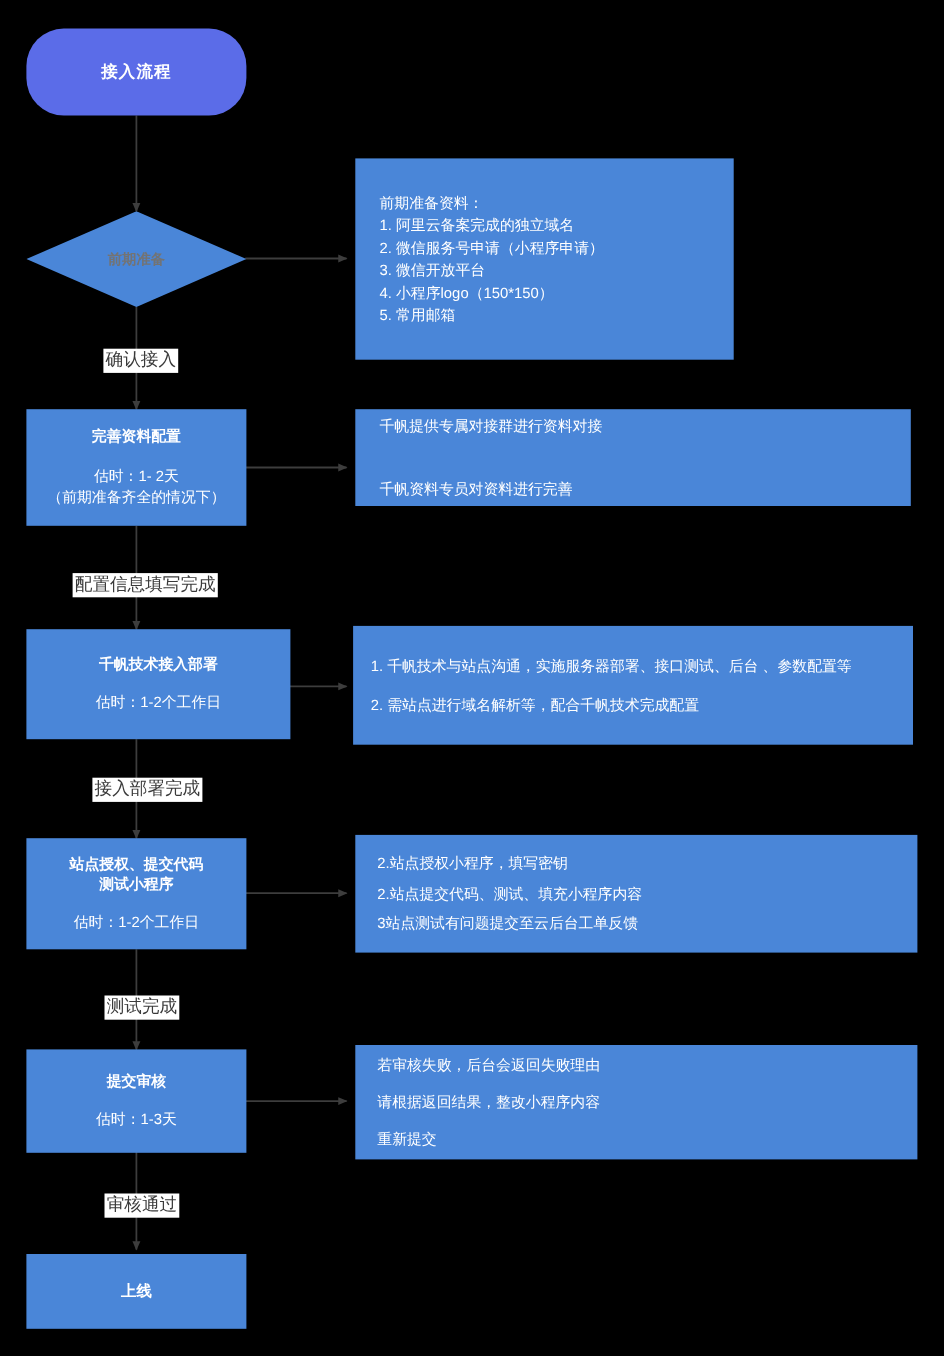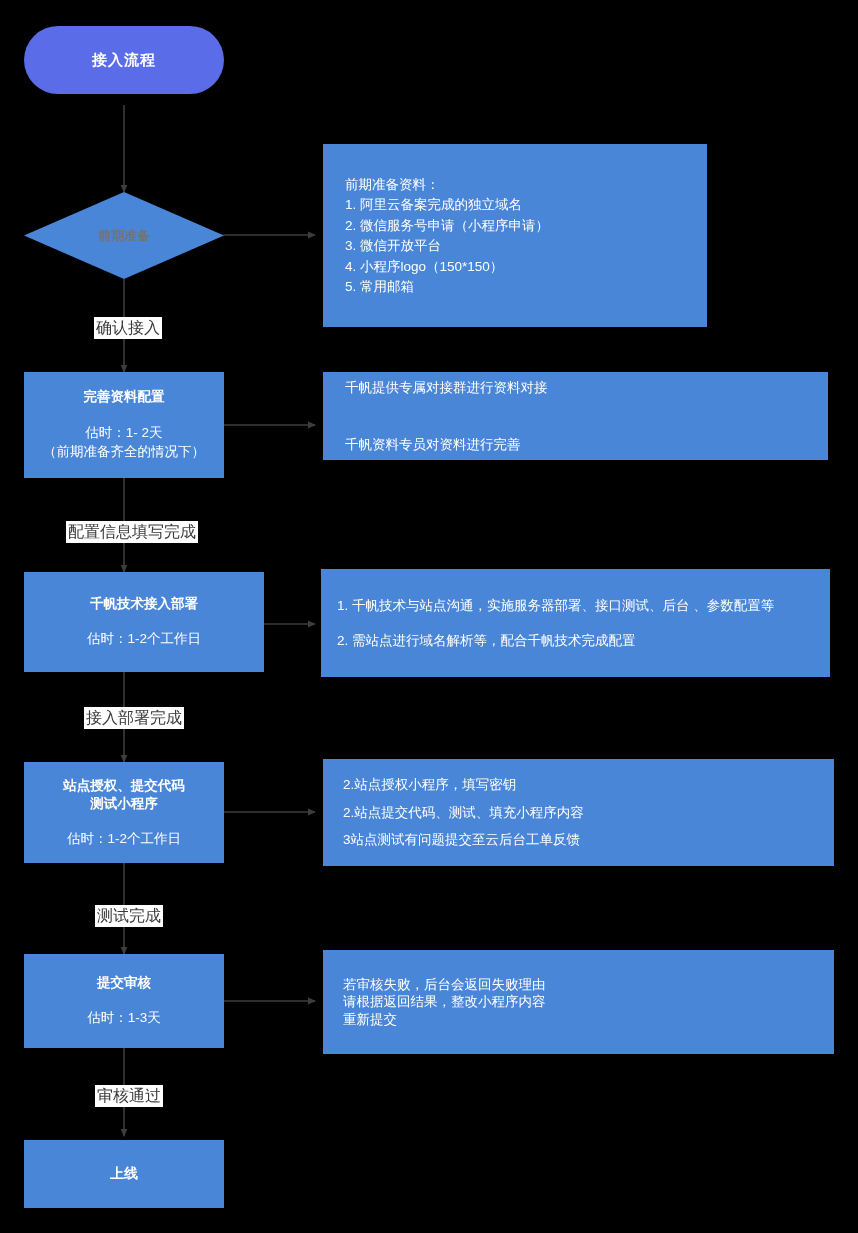--- a/index.html
+++ b/index.html
@@ -145,32 +145,32 @@
       <line x1="223" y1="812" x2="315" y2="812" marker-end="url(#ah)"></line>
 
       <line x1="124" y1="863" x2="124" y2="954" marker-end="url(#ah)"></line>
 
       <line x1="223" y1="1001" x2="315" y2="1001" marker-end="url(#ah)"></line>
 
       <line x1="124" y1="1042" x2="124" y2="1136" marker-end="url(#ah)"></line>
     </g>
   </svg>
 
-  <div class="node start-node" style="left:24px; top:26px; width:200px; height:68px;">
+  <div class="node start-node" style="left:24px; top:26px; width:200px; height:79px;">
     <span>接入流程</span>
   </div>
 
   <div class="node decision-node" style="left:24px; top:192px; width:200px; height:87px;">
     <svg class="decision-shape" viewBox="0 0 200 87" preserveAspectRatio="none">
       <polygon points="100,0 200,43.5 100,87 0,43.5" fill="#4a86d8"></polygon>
     </svg>
     <span class="decision-label">前期准备</span>
   </div>
 
-  <div class="info-panel list-tight" style="left:323px; top:144px; width:384px; height:183px; padding:18px 22px;">
+  <div class="info-panel list-tight" style="left:323px; top:144px; width:344px; height:183px; padding:18px 22px;">
     <div class="info-line">前期准备资料：</div>
     <div class="info-line">1. 阿里云备案完成的独立域名</div>
     <div class="info-line">2. 微信服务号申请（小程序申请）</div>
     <div class="info-line">3. 微信开放平台</div>
     <div class="info-line">4. 小程序logo（150*150）</div>
     <div class="info-line">5. 常用邮箱</div>
   </div>
 
   <div class="edge-label" style="left:94px; top:317px;">确认接入</div>
 
@@ -211,21 +211,21 @@
     <div class="info-line">3站点测试有问题提交至云后台工单反馈</div>
   </div>
 
   <div class="edge-label" style="left:95px; top:905px;">测试完成</div>
 
   <div class="node process-node" style="left:24px; top:954px; width:200px; height:94px;">
     <div class="proc-title">提交审核</div>
     <div class="proc-sub">估时：1-3天</div>
   </div>
 
-  <div class="info-panel list-snug" style="left:323px; top:950px; width:511px; height:104px; padding:14px 20px;">
+  <div class="info-panel list-snug" style="left:323px; top:950px; width:511px; height:104px; padding:14px 20px;gap:16px;">
     <div class="info-line">若审核失败，后台会返回失败理由</div>
     <div class="info-line">请根据返回结果，整改小程序内容</div>
     <div class="info-line">重新提交</div>
   </div>
 
   <div class="edge-label" style="left:95px; top:1085px;">审核通过</div>
 
   <div class="node end-node" style="left:24px; top:1140px; width:200px; height:68px;">
     <span>上线</span>
   </div>

